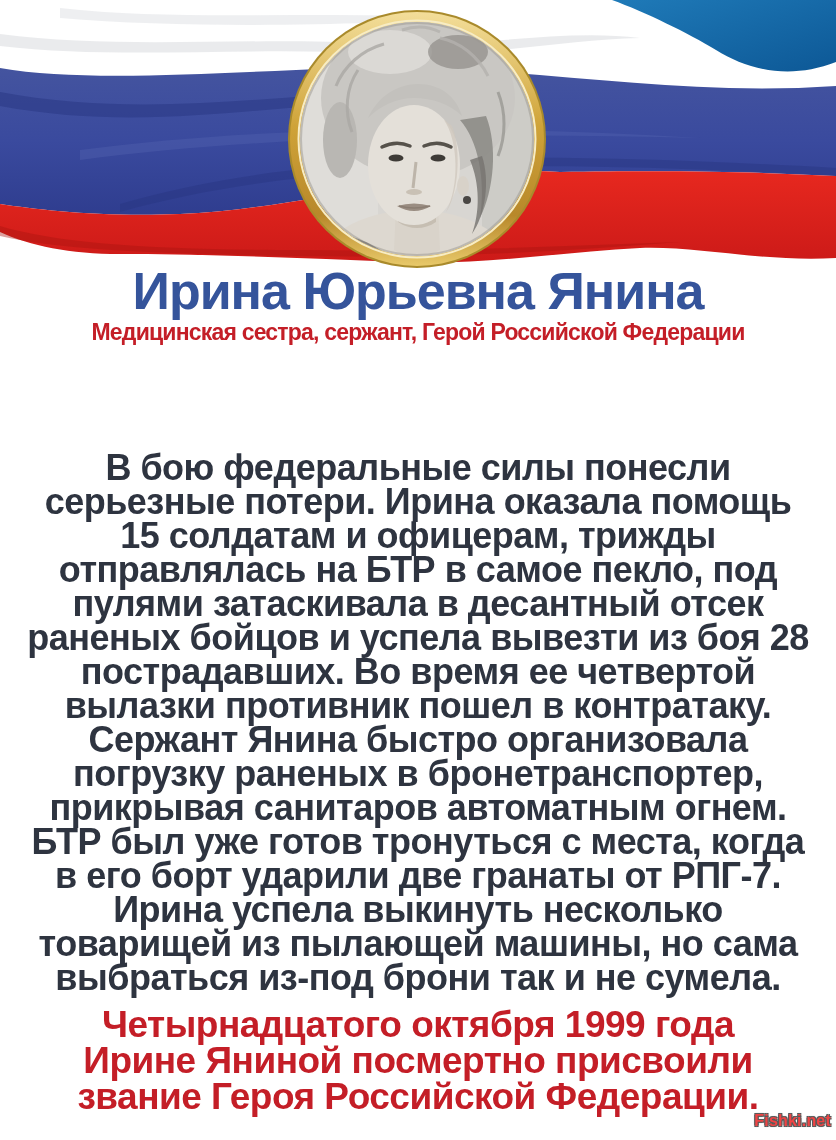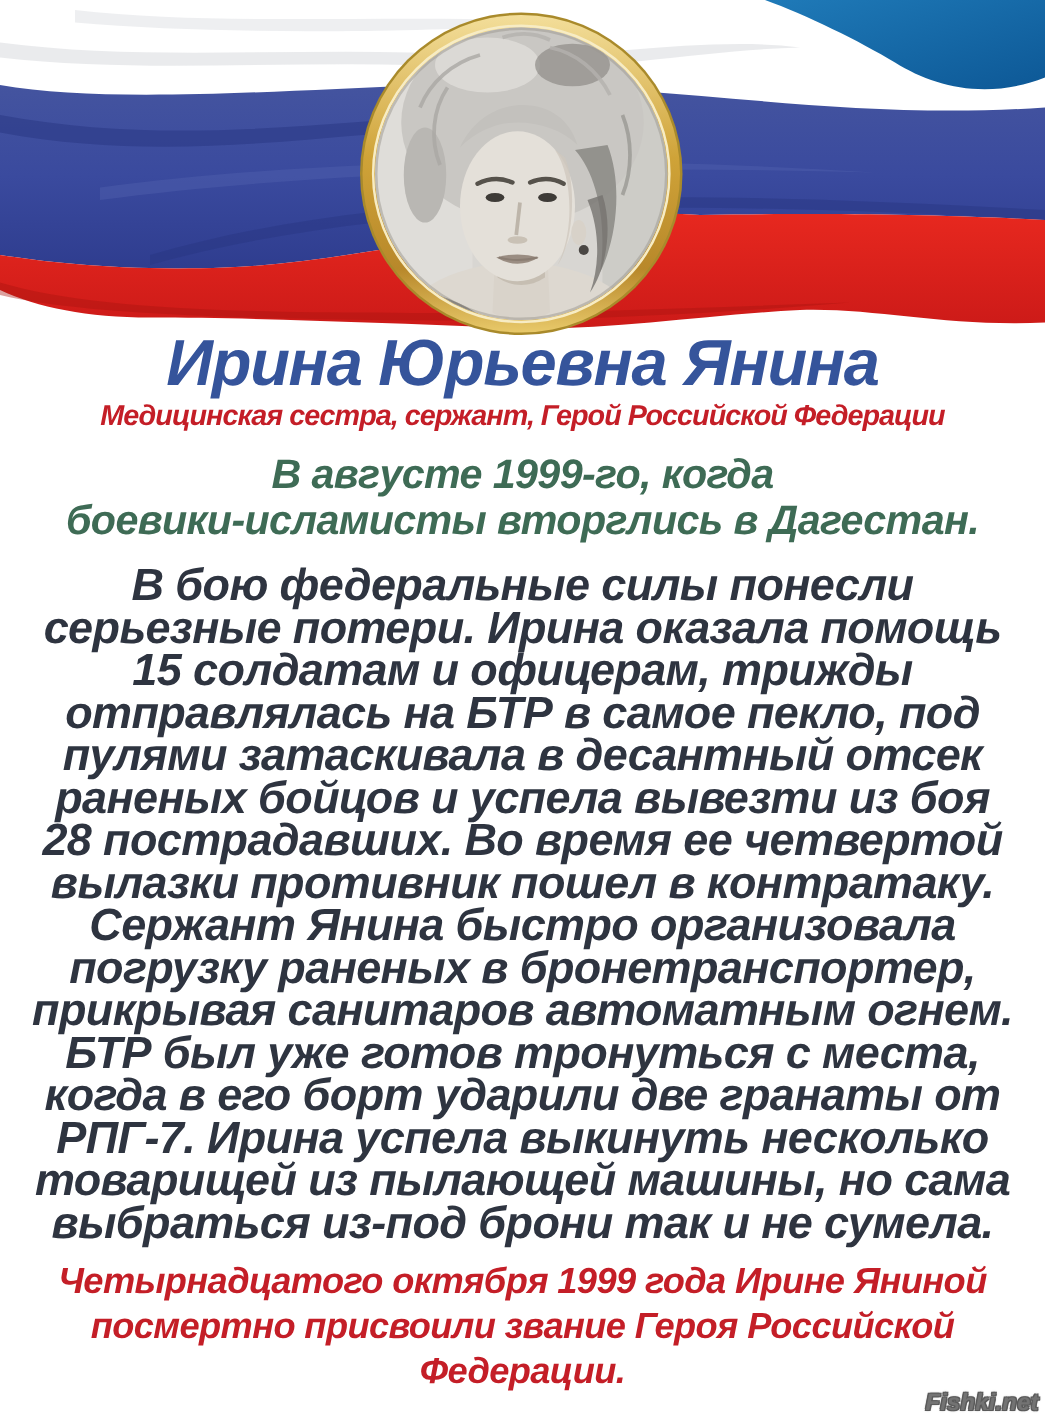--- a/index.html
+++ b/index.html
@@ -3,21 +3,20 @@
 <meta charset="utf-8">
 <style>
   html,body{margin:0;padding:0;background:#fff;}
   .poster{
     position:relative;
     width:836px;height:1140px;
     margin:0 auto;
     background:#fff;
     overflow:hidden;
     font-family:"Liberation Sans","DejaVu Sans",sans-serif;
-    font-style:italic;
   }
   .flag-wrap{position:absolute;top:0;left:0;width:836px;height:272px;}
   
   .f-white{fill:var(--flag_white,#ffffff);}
 
   .txt{position:absolute;left:0;right:0;margin:0 auto;text-align:center;font-weight:bold;}
   .title{
     top:263px;font-size:52px;line-height:56px;letter-spacing:-1px;
     color:var(--title_blue,#35549b);
   }
@@ -27,26 +26,26 @@
   }
   .lead{
     top:360px;font-size:33px;line-height:37px;letter-spacing:-0.5px;
     color:var(--lead_green,#3e6b55);white-space:pre-line;max-width:800px;
   }
   .bodytext{
     top:451px;font-size:36px;line-height:34px;letter-spacing:-0.5px;
     color:var(--body_dark,#2e3440);max-width:794px;
   }
   .footer-note{
-    top:1007px;font-size:29px;line-height:36px;letter-spacing:-0.5px;
+    top:1007px;font-size:37px;line-height:36px;letter-spacing:-0.5px;
     color:var(--accent_red,#c41e27);max-width:750px;
   }
   .watermark{
     position:absolute;top:1112px;right:5px;
-    font-size:19px;font-weight:bold;color:#737373;letter-spacing:0.2px;
+    font-size:16px;font-weight:bold;color:#ef4444;letter-spacing:0.2px;
     text-shadow:-1px -1px 0 #5a5a5a,1px -1px 0 #5a5a5a,-1px 1px 0 #5a5a5a,1px 1px 0 #5a5a5a,0 0 2px #444;
   }
 </style>
 </head>
 <body>
 
 <div class="poster">
 
   <div class="flag-wrap">
     <svg width="836" height="272" viewBox="0 0 836 272" xmlns="http://www.w3.org/2000/svg" aria-hidden="true">
@@ -139,19 +138,17 @@
         <ellipse cx="463" cy="186" rx="6" ry="10" fill="#d8d2c9"></ellipse>
         <circle cx="467" cy="200" r="4" fill="#4a4744"></circle>
       </g>
 
       <circle cx="417" cy="139" r="116" fill="none" stroke="#9b9890" stroke-width="2" opacity="0.5"></circle>
     </svg>
   </div>
 
   <h1 class="txt title">Ирина Юрьевна Янина</h1>
   <div class="txt subtitle">Медицинская сестра, сержант, Герой Российской Федерации</div>
-  <div class="txt lead">В августе 1999-го, когда
-боевики-исламисты вторглись в Дагестан.</div>
   <div class="txt bodytext">В бою федеральные силы понесли серьезные потери. Ирина оказала помощь 15 солдатам и офицерам, трижды отправлялась на БТР в самое пекло, под пулями затаскивала в десантный отсек раненых бойцов и успела вывезти из боя 28 пострадавших. Во время ее четвертой вылазки противник пошел в контратаку. Сержант Янина быстро организовала погрузку раненых в бронетранспортер, прикрывая санитаров автоматным огнем. БТР был уже готов тронуться с места, когда в его борт ударили две гранаты от РПГ-7. Ирина успела выкинуть несколько товарищей из пылающей машины, но сама выбраться из-под брони так и не сумела.</div>
   <div class="txt footer-note">Четырнадцатого октября 1999 года Ирине Яниной посмертно присвоили звание Героя Российской Федерации.</div>
 
   <div class="watermark">Fishki.net</div>
 </div>
 
 </body></html>

